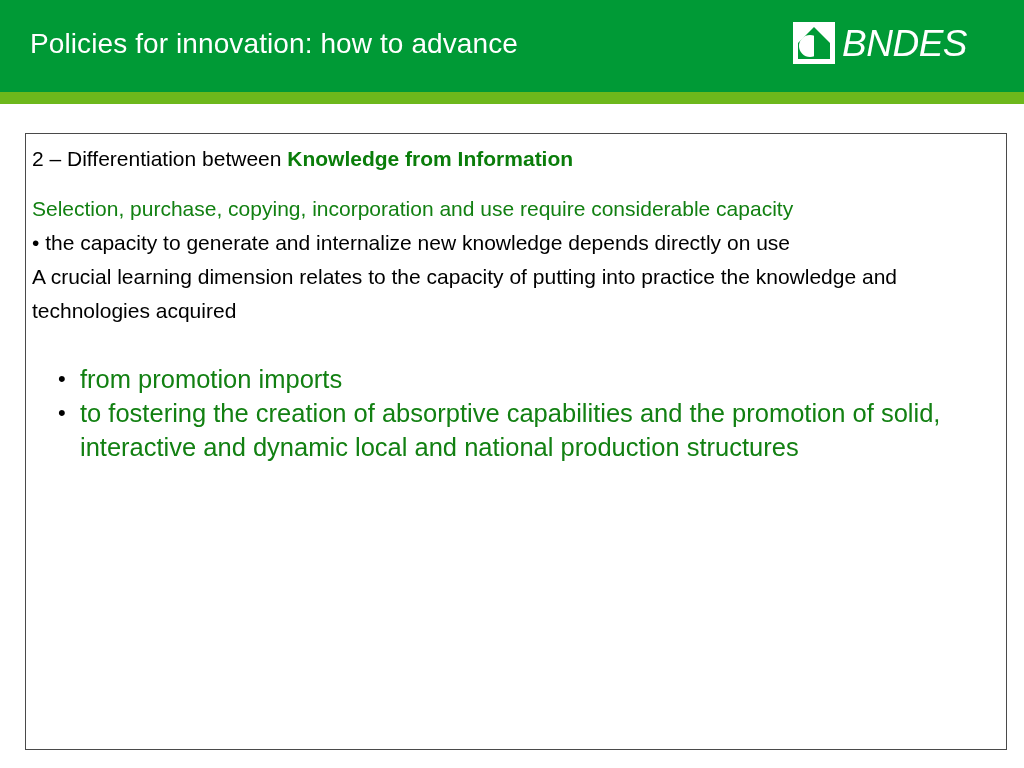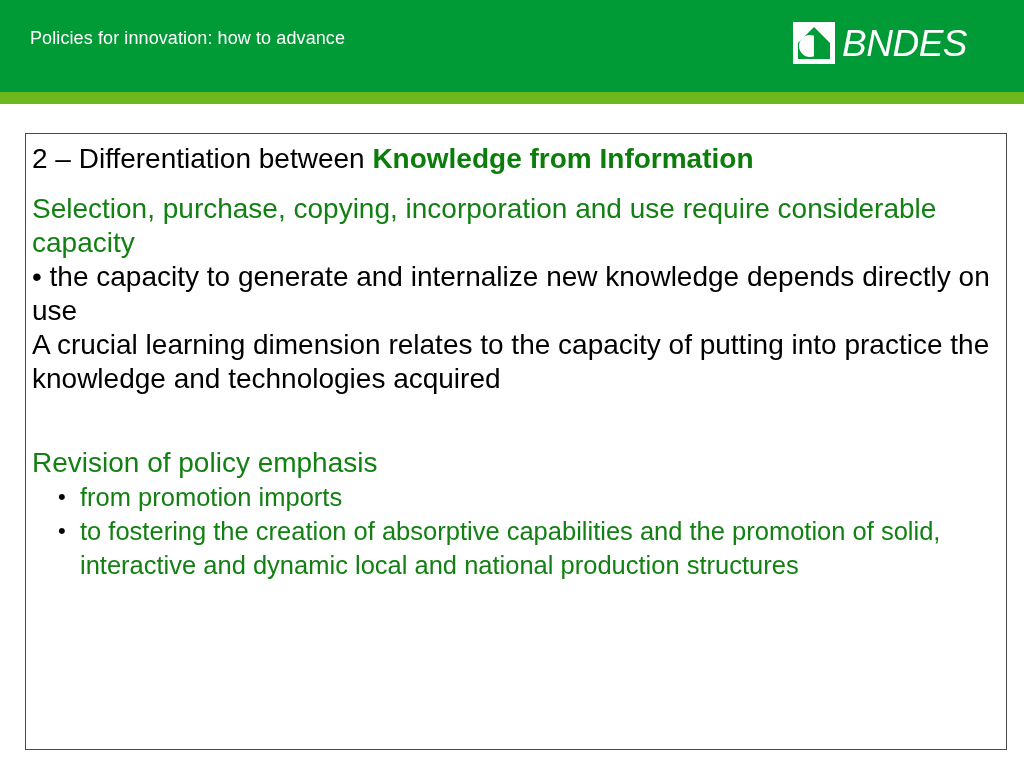--- a/index.html
+++ b/index.html
@@ -22,21 +22,21 @@
     top: 0;
     width: 1024px;
     height: 92px;
     background: #009A36;
     box-sizing: border-box;
   }
   .slide-title {
     position: absolute;
     left: 30px;
     top: 28px;
-    font-size: 18px;
+    font-size: 28px;
     color: #ffffff;
     font-weight: normal;
     letter-spacing: 0.1px;
     white-space: nowrap;
   }
   .brand-logo {
     position: absolute;
     right: 57px;
     top: 22px;
     display: flex;
@@ -75,21 +75,21 @@
     height: 617px;
     border: 1px solid #4a4a4a;
     box-sizing: border-box;
     background: #ffffff;
     padding: 8px 6px 0 6px;
   }
 
   .para {
     margin: 0;
     padding: 0;
-    font-size: 28px;
+    font-size: 21px;
     line-height: 34px;
     color: #000000;
     text-align: left;
   }
   .para.green {
     color: #128012;
     margin-top: 16px;
   }
   .strong-green {
     color: #0A7D0A;
@@ -151,21 +151,20 @@
 
 
   <p class="para green">Selection, purchase, copying, incorporation and use require considerable capacity</p>
 
   <p class="para">• the capacity to generate and internalize new knowledge depends directly on use</p>
 
   <p class="para">A crucial learning dimension relates to the capacity of putting into practice the knowledge and technologies acquired</p>
 
   <div class="spacer"></div>
 
-  <p class="para green">Revision of policy emphasis</p>
 
   <ul class="bullet-list">
     <li class="bullet-item">
       <span class="dot">•</span>
       <span>from promotion imports</span>
     </li>
     <li class="bullet-item">
       <span class="dot">•</span>
       <span>to fostering the creation of absorptive capabilities and the promotion of solid, interactive and dynamic local and national production structures</span>
     </li>

